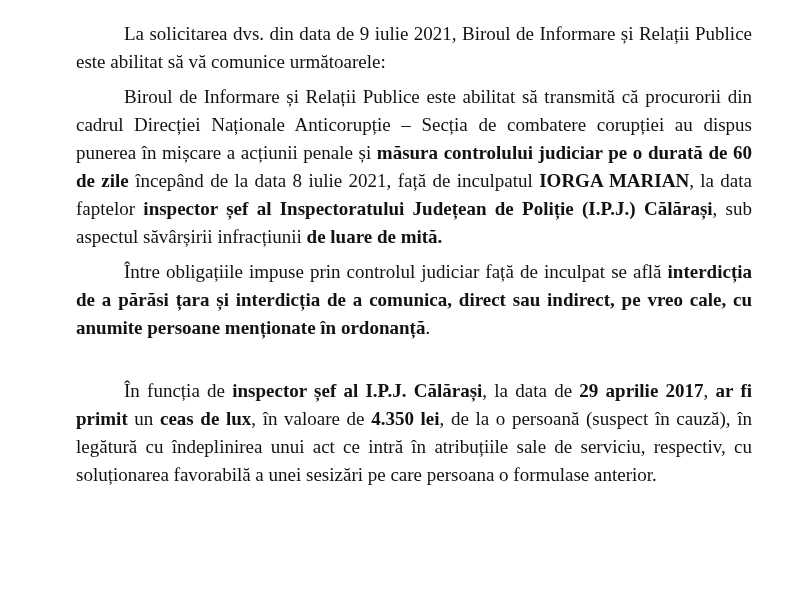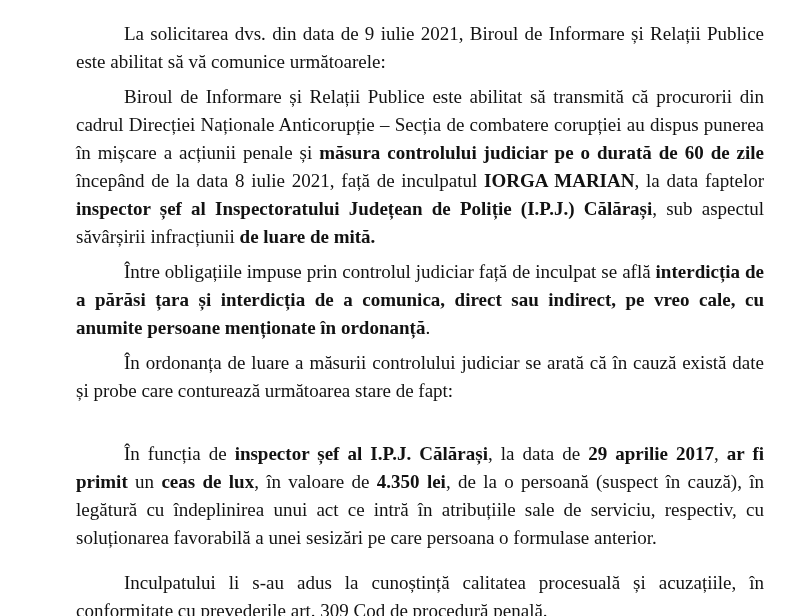--- a/index.html
+++ b/index.html
@@ -15,21 +15,21 @@
   .page {
     width: 800px;
     height: 616px;
     background: #ffffff;
     box-sizing: border-box;
   }
   .doc-body {
     box-sizing: border-box;
     width: 100%;
     height: 100%;
-    padding: 20px 36px 0 76px;
+    padding: 20px 48px 0 76px;
     font-family: "Liberation Serif", "DejaVu Serif", serif;
     font-size: 19px;
     line-height: 28px;
     color: #121212;
     text-align: justify;
   }
   .doc-body p {
     margin: 7px 0 0 0;
     text-indent: 48px;
   }
@@ -50,17 +50,15 @@
   }
 </style>
 </head>
 <body>
 
 <div class="page" data-name="document-page" style="background: rgb(255, 255, 255);">
   <div class="doc-body" data-name="document-body" style="color: rgb(18, 18, 18);">
       <p data-name="paragraph-intro"><span class="run" data-name="text-run">La solicitarea dvs. din data de 9 iulie 2021, Biroul de Informare și Relații Publice este abilitat să vă comunice următoarele:</span></p>
       <p data-name="paragraph-measure"><span class="run" data-name="text-run">Biroul de Informare și Relații Publice este abilitat să transmită că procurorii din cadrul Direcției Naționale Anticorupție – Secția de combatere corupției au dispus punerea în mișcare a acțiunii penale și </span><span class="run bold" data-name="bold-text-run">măsura controlului judiciar pe o durată de 60 de zile</span><span class="run" data-name="text-run"> începând de la data 8 iulie 2021, față de inculpatul </span><span class="run bold" data-name="bold-text-run">IORGA MARIAN</span><span class="run" data-name="text-run">, la data faptelor </span><span class="run bold" data-name="bold-text-run">inspector șef al Inspectoratului Județean de Poliție (I.P.J.) Călărași</span><span class="run" data-name="text-run">, sub aspectul săvârșirii  infracțiunii </span><span class="run bold" data-name="bold-text-run">de luare de mită.</span></p>
       <p data-name="paragraph-obligations"><span class="run" data-name="text-run">Între obligațiile impuse prin controlul judiciar față de  inculpat se află </span><span class="run bold" data-name="bold-text-run">interdicția de a părăsi țara și  interdicția de a comunica, direct sau indirect, pe vreo cale, cu anumite persoane menționate în ordonanță</span><span class="run" data-name="text-run">.</span></p>
-      <p data-name="paragraph-ordinance"><span class="run" data-name="text-run">În ordonanța de luare a măsurii controlului judiciar  se arată că în cauză există date și probe care conturează următoarea stare de fapt:</span></p>
       <p data-name="paragraph-facts"><span class="run" data-name="text-run">În funcția de </span><span class="run bold" data-name="bold-text-run">inspector șef al I.P.J. Călărași</span><span class="run" data-name="text-run">, la data de </span><span class="run bold" data-name="bold-text-run">29 aprilie 2017</span><span class="run" data-name="text-run">,  </span><span class="run bold" data-name="bold-text-run">ar fi primit</span><span class="run" data-name="text-run"> un </span><span class="run bold" data-name="bold-text-run">ceas de lux</span><span class="run" data-name="text-run">, în valoare de </span><span class="run bold" data-name="bold-text-run">4.350 lei</span><span class="run" data-name="text-run">, de la o persoană (suspect în cauză), în legătură cu îndeplinirea unui act ce intră în atribuțiile sale de serviciu, respectiv, cu soluționarea favorabilă a unei sesizări pe care persoana o formulase anterior.</span></p>
-      <p data-name="paragraph-notification"><span class="run" data-name="text-run">Inculpatului li s-au adus la cunoștință calitatea procesuală și acuzațiile, în conformitate cu prevederile art. 309 Cod de procedură penală.</span></p>
     </div>
 </div>
 
 </body></html>

